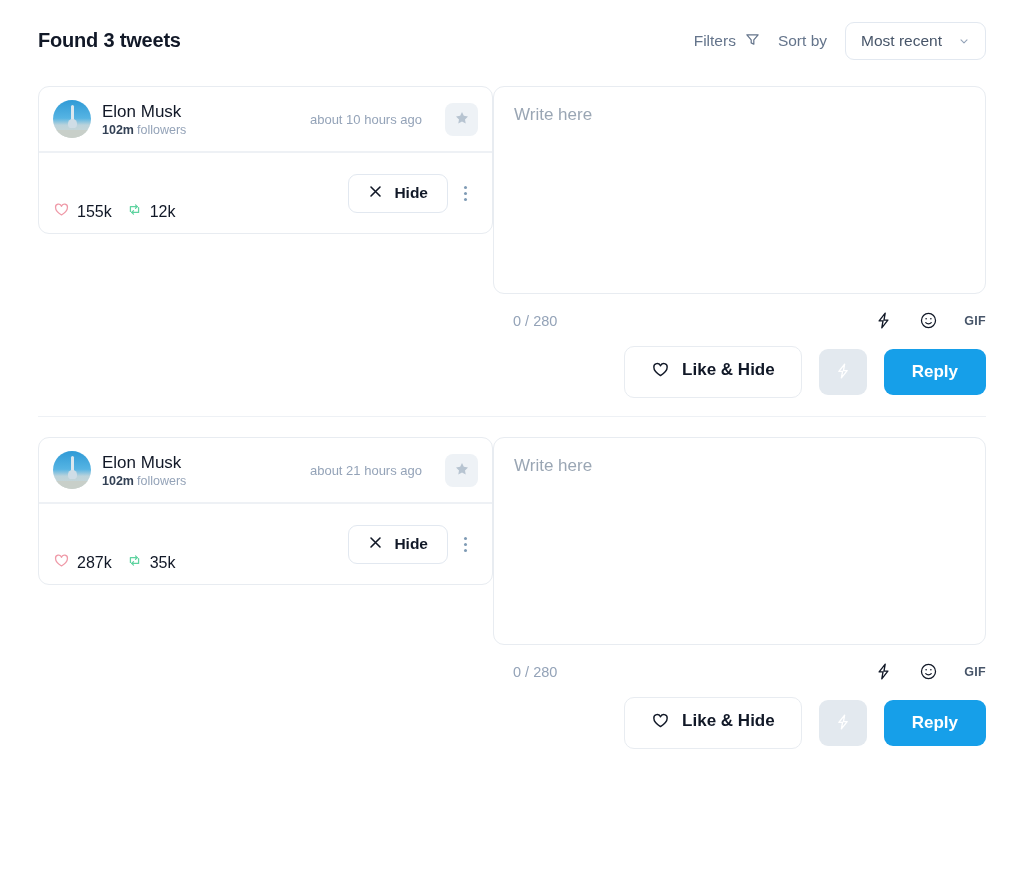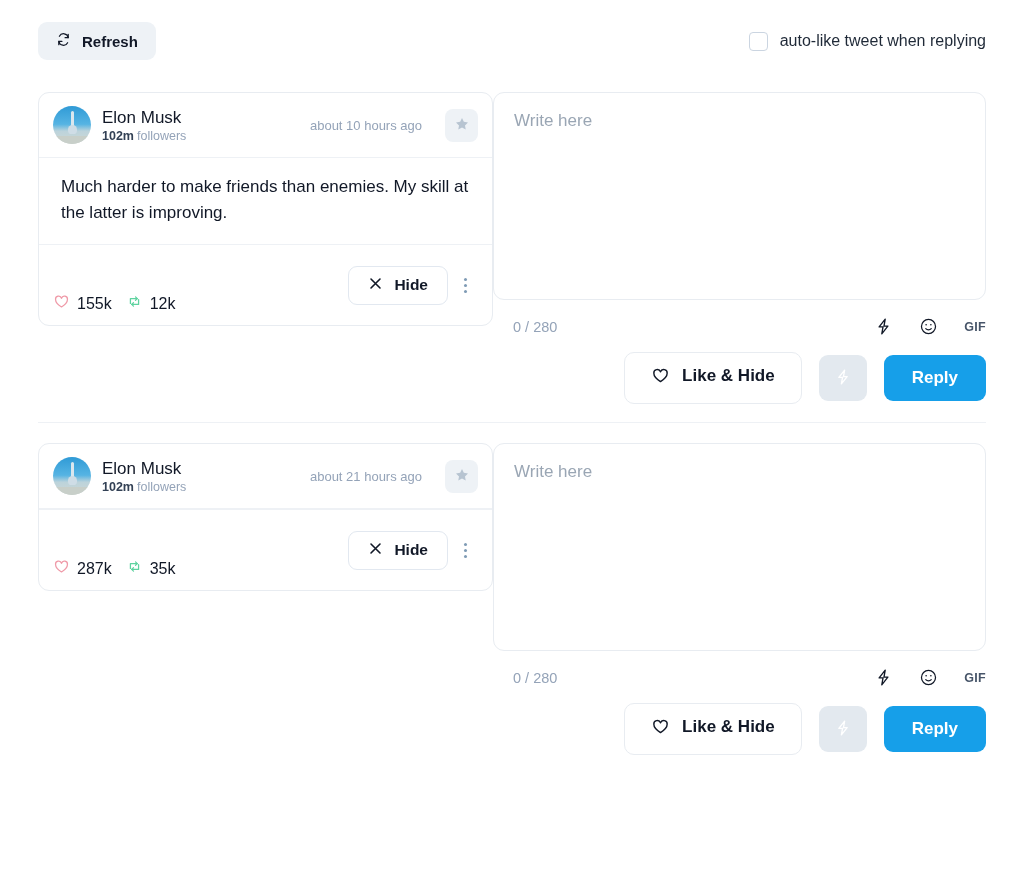--- a/index.html
+++ b/index.html
@@ -122,37 +122,46 @@
     border: none; border-radius: 9px; background: #169fe9;
     color: #fff; font-size: 17px; font-weight: 700;
     padding: 13px 28px; cursor: pointer; font-family: inherit;
   }
 </style>
 </head>
 <body>
 
 <div class="page">
 
-
-  <div class="row2">
-    <button class="refresh-btn">
-      <span>
-        <svg width="15" height="15" viewBox="0 0 16 16" fill="none" stroke="#111827" stroke-width="1.3">
-          <path d="M13 6A5 5 0 0 0 3.6 4.6M3 10a5 5 0 0 0 9.4 1.4" stroke-linecap="round"></path>
-          <path d="M13 2.5V6h-3.3M3 13.5V10h3.3" stroke-linecap="round" stroke-linejoin="round"></path>
-        </svg>
-      </span>
-      <span>Refresh</span>
-    </button>
-
-    <label class="autolike">
-      <span class="cbox"></span>
-      <span>auto-like tweet when replying</span>
-    </label>
+  <div class="topbar">
+    <div class="found-title">Found 3 tweets</div>
+
+    <div class="top-right">
+      <div class="filters-group">
+        <span>Filters</span>
+        <span>
+          <svg width="15" height="15" viewBox="0 0 16 16" fill="none" stroke="#64748b" stroke-width="1.3">
+            <path d="M2 3h12l-4.6 5.4V13L6.6 11.6V8.4z" stroke-linejoin="round"></path>
+          </svg>
+        </span>
+      </div>
+
+      <div class="sortby-label">Sort by</div>
+
+      <div class="select-box">
+        <span>Most recent</span>
+        <span class="chev">
+          <svg width="12" height="12" viewBox="0 0 16 16" fill="none" stroke="#94a3b8" stroke-width="1.5">
+            <path d="M4 6.5 8 10.5 12 6.5" stroke-linecap="round" stroke-linejoin="round"></path>
+          </svg>
+        </span>
+      </div>
+    </div>
   </div>
+
 
   <div class="tweet-block block-1">
 
     <div class="card">
       <div class="card-head">
         <div class="avatar">
           <div class="ground"></div>
             <div class="rocket"></div>
         </div>
         <div class="name-col">
@@ -164,21 +173,20 @@
         <div class="ago">about 10 hours ago</div>
         <button class="star-btn">
           <span>
             <svg width="16" height="16" viewBox="0 0 20 20" fill="#b7c4d1">
               <path d="M10 2.6l2.3 4.7 5.2.76-3.75 3.66.89 5.18L10 14.45l-4.64 2.45.89-5.18L2.5 8.06l5.2-.76z"></path>
             </svg>
           </span>
         </button>
       </div>
       <div class="card-sep"></div>
-      <div class="card-body">Much harder to make friends than enemies. My skill at the latter is improving.</div>
       <div class="card-sep"></div>
       <div class="card-foot">
         <div class="stat">
           <span>
             <svg width="17" height="17" viewBox="0 0 20 20" fill="none" stroke="#ef9aa8" stroke-width="1.5">
               <path d="M10 16.4S3 12.2 3 7.7A3.6 3.6 0 0 1 10 6.2 3.6 3.6 0 0 1 17 7.7c0 4.5-7 8.7-7 8.7z" stroke-linejoin="round"></path>
             </svg>
           </span>
           <span>155k</span>
         </div>

